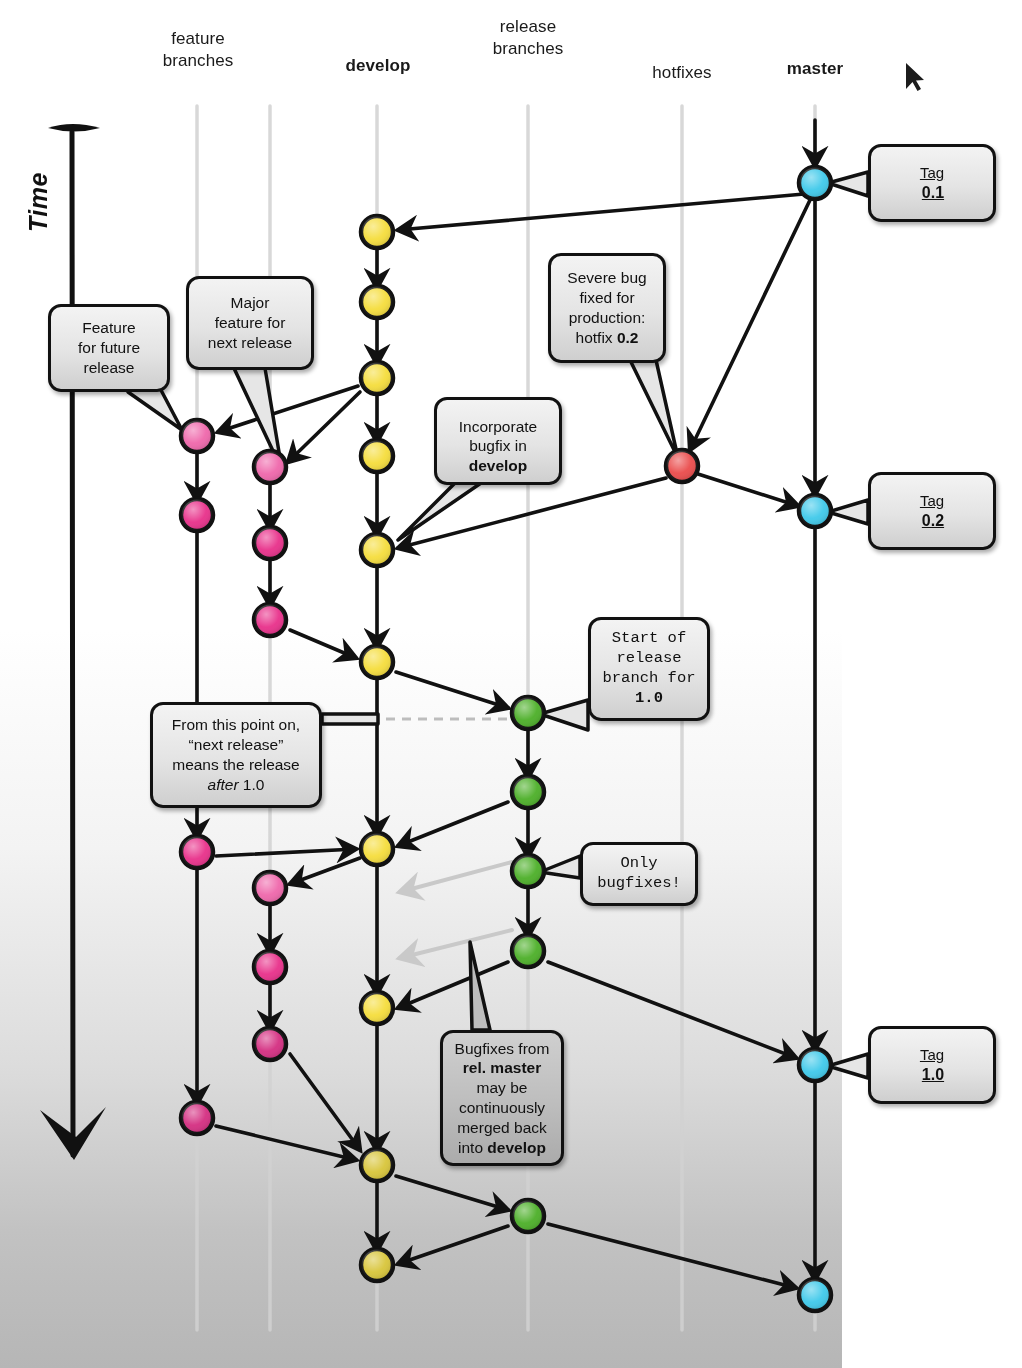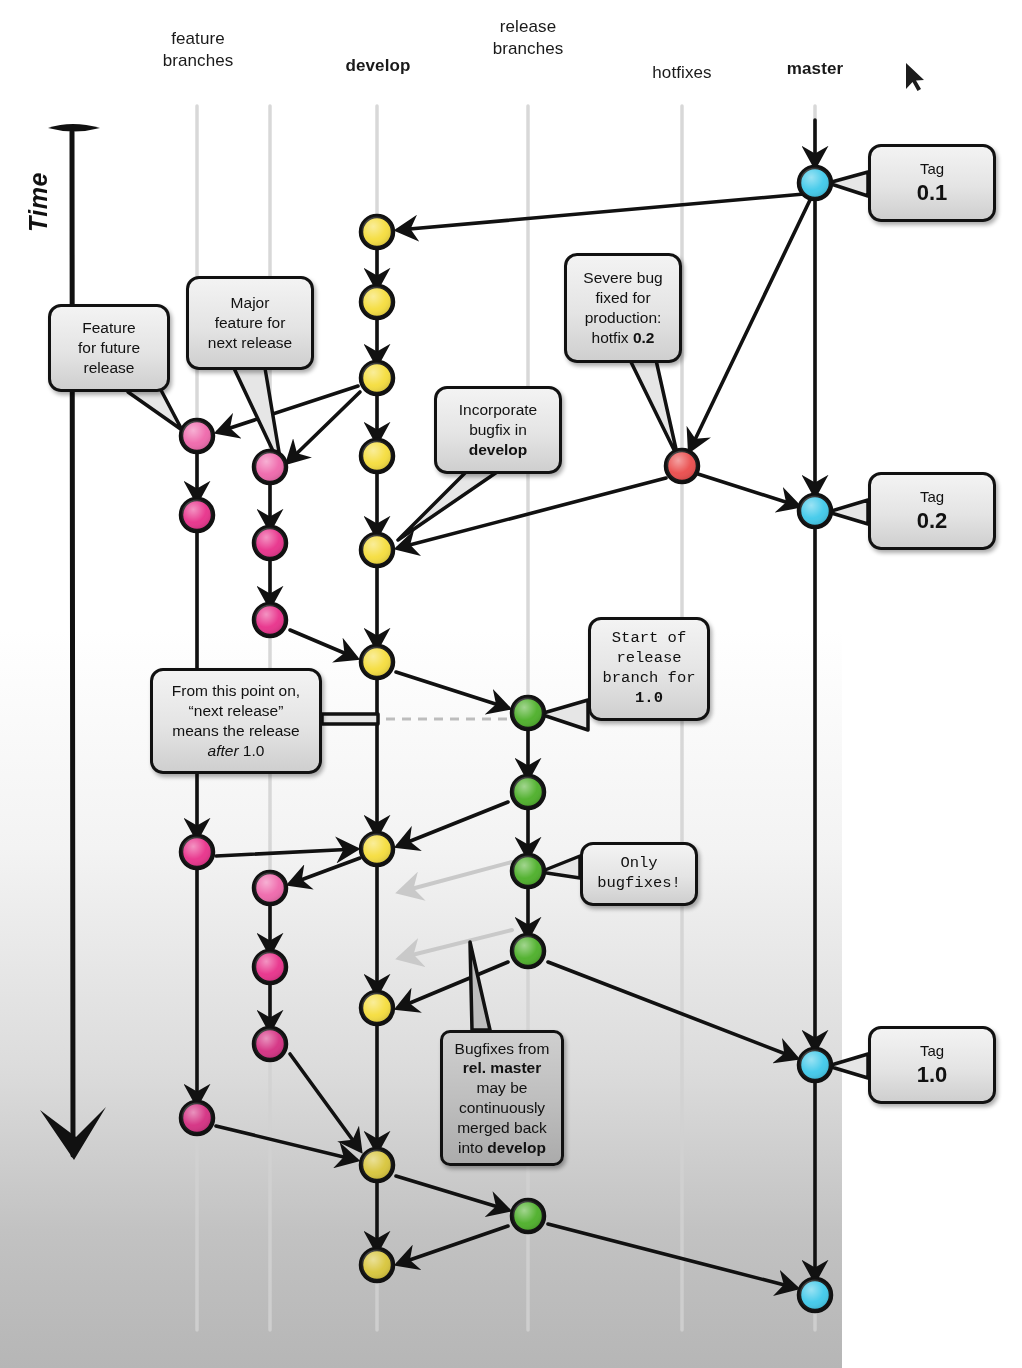--- a/index.html
+++ b/index.html
@@ -50,24 +50,23 @@
     display:flex;
     align-items:center;
     justify-content:center;
     padding:6px 8px;
   }
   .callout .txt{white-space:pre-line;}
   .callout b{font-weight:bold;}
   .callout i{}
   .callout.dark{
     background:linear-gradient(to bottom,#cfcfcf 0%,#bdbdbd 55%,#ababab 100%);
-    border-radius:10px;
-  }
-  .tagcallout{font-size:15px;}
-  .tagcallout .tagnum{font-size:22px;font-weight:bold;display:block;margin-top:1px;text-align:right;}
+  }
+  .tagcallout{font-size:15px;text-decoration:underline;}
+  .tagcallout .tagnum{font-size:16px;font-weight:bold;display:block;margin-top:1px;text-align:right;}
 </style>
 </head>
 <body>
 
 <div id="stage">
 
   <svg width="1022" height="1368" viewBox="0 0 1022 1368">
     <defs>
       <marker id="ah" viewBox="0 0 12 12" refX="9" refY="6" markerWidth="7.5" markerHeight="7.5" orient="auto-start-reverse">
         <path d="M 0 0 L 11 6 L 0 12 L 3.4 6 Z" fill="#111"></path>
@@ -233,30 +232,30 @@
 
   <div class="timelabel" style="left:24px;top:232px;">Time</div>
 
   <div id="callout-layer">
       <div class="callout" style="left: 48px; top: 304px; width: 122px; height: 88px;">
         <span class="txt">Feature<br>for future<br>release</span>
       </div>
       <div class="callout" style="left: 186px; top: 276px; width: 128px; height: 94px;">
         <span class="txt">Major<br>feature for<br>next release</span>
       </div>
-      <div class="callout" style="left: 434px; top: 386px; width: 128px; height: 88px;">
+      <div class="callout" style="left: 434px; top: 397px; width: 128px; height: 88px; align-items: flex-end;">
         <span class="txt">Incorporate<br>bugfix in<br><b>develop</b></span>
       </div>
-      <div class="callout" style="left: 548px; top: 253px; width: 118px; height: 110px; margin-left: 16px;">
+      <div class="callout" style="left: 548px; top: 253px; width: 118px; height: 110px;">
         <span class="txt">Severe bug<br>fixed for<br>production:<br>hotfix <b>0.2</b></span>
       </div>
       <div class="callout" style="left: 588px; top: 617px; width: 122px; height: 104px; font-family: Liberation Mono, monospace;">
         <span class="txt">Start of<br>release<br>branch for<br><b>1.0</b></span>
       </div>
-      <div class="callout" style="left: 150px; top: 668px; width: 172px; height: 106px;">
+      <div class="callout" style="left: 150px; top: 702px; width: 172px; height: 106px;">
         <span class="txt">From this point on,<br>“next release”<br>means the release<br><i>after</i> 1.0</span>
       </div>
       <div class="callout" style="left: 580px; top: 842px; width: 118px; height: 64px; font-family: Liberation Mono, monospace;">
         <span class="txt">Only<br>bugfixes!</span>
       </div>
       <div class="callout dark" style="left: 440px; top: 1030px; width: 124px; height: 136px;">
         <span class="txt">Bugfixes from<br><b>rel. master</b><br>may be<br>continuously<br>merged back<br>into <b>develop</b></span>
       </div>
       <div class="callout tagcallout" style="left: 868px; top: 144px; width: 128px; height: 78px;">
         <span class="txt"><span>Tag</span><span class="tagnum">0.1</span></span>

